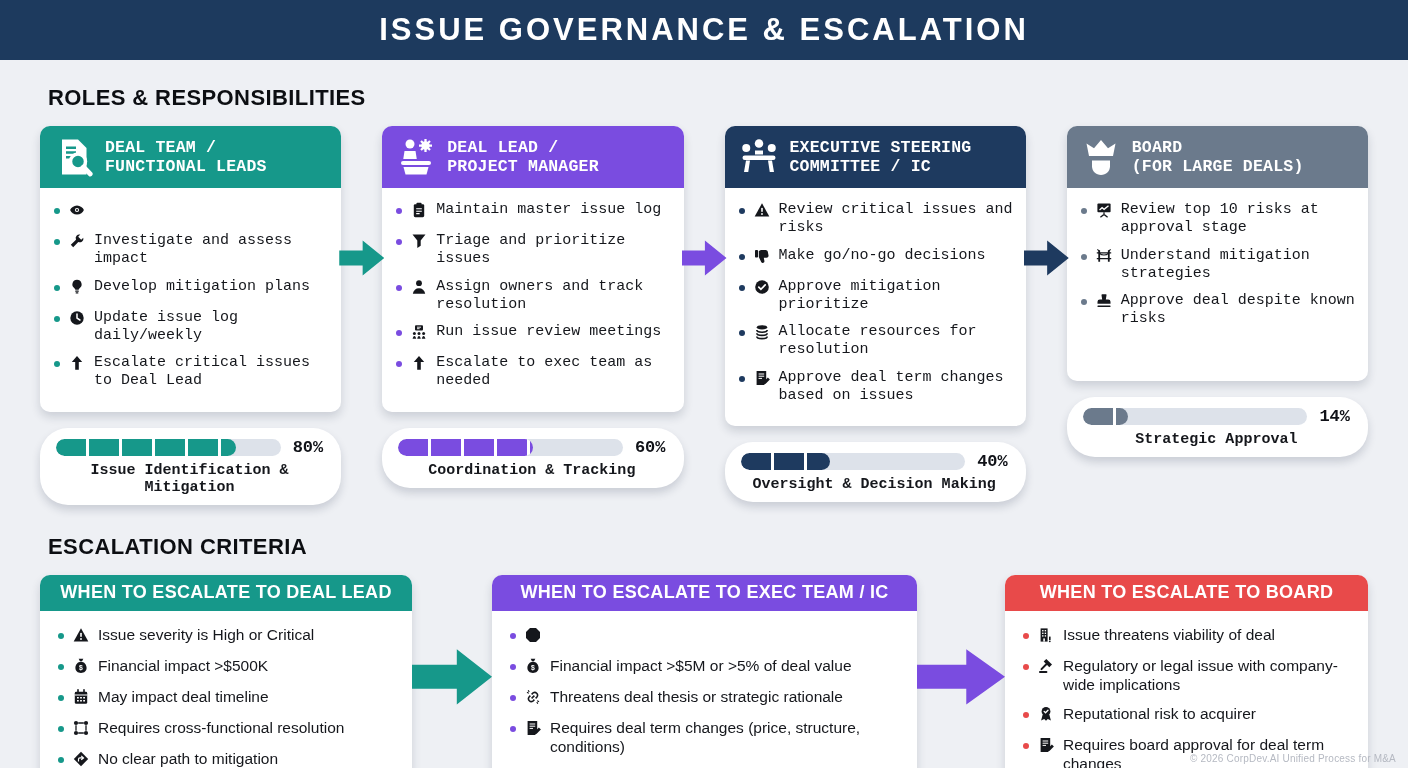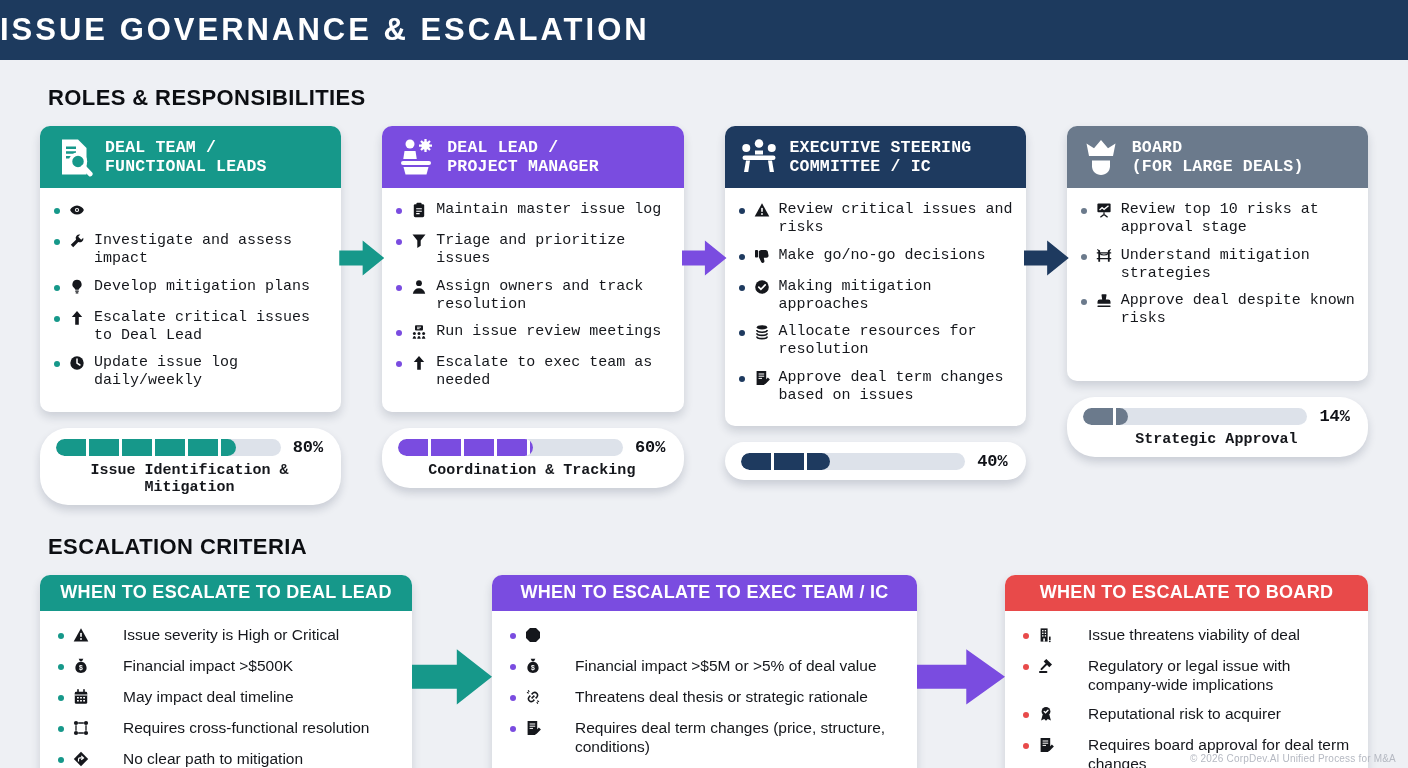--- a/index.html
+++ b/index.html
@@ -7,21 +7,21 @@
   body {
     font-family:"Liberation Sans","DejaVu Sans",sans-serif;
     background:#eef0f4;
     position:relative;
     overflow:hidden;
     color:#14161c;
   }
   
   .banner {
     height:60px; background:#1d3a5e;
-    display:flex; align-items:center; 
+    display:flex; align-items:center; justify-content:center;
   }
   .banner-title {
     color:#fff; font-size:31px; font-weight:bold; letter-spacing:3px;
   }
   
   .content { width:1328px; margin:0 auto; }
   .section-heading {
     font-size:22px; font-weight:bold; color:#0c0e12;
     letter-spacing:.4px; margin:25px 0 15px 8px;
   }
@@ -92,21 +92,21 @@
   .esc1 { flex:0 0 372px; }
   .esc2 { flex:0 0 425px; }
   .esc3 { flex:0 0 363px; }
   .esc-header {
     background:var(--hd); border-radius:10px 10px 0 0;
     min-height:36px; display:flex; align-items:center; justify-content:center;
     color:#fff; font-size:18px; font-weight:bold; letter-spacing:.3px; padding:4px 8px;
   }
   .esc-card .items { padding:15px 14px 12px 18px; }
   .esc-card .item { margin-bottom:10px; }
-  .esc-card .itext { font-size:15.5px;margin-left:25px; }
+  .esc-card .itext { font-size:15.5px; }
   
   .footer {
     position:absolute; right:12px; bottom:4px;
     font-size:10px; color:#b5b9c2; letter-spacing:.2px;
   }
 </style>
 </head>
 <body>
 
 <div class="banner">
@@ -153,31 +153,31 @@
               <span class="bicon"><svg viewBox="0 0 16 16">
                   <path d="M8 .8a4.6 4.6 0 0 0-2.6 8.4c.5.4.9 1 .9 1.6h3.4c0-.6.4-1.2.9-1.6A4.6 4.6 0 0 0 8 .8z"></path>
                   <rect x="6.2" y="11.6" width="3.6" height="1.1" rx=".5"></rect>
                   <rect x="6.6" y="13.3" width="2.8" height="1.1" rx=".5"></rect>
                 </svg></span>
               <span class="itext">Develop mitigation plans</span>
             </li>
           <li class="item">
               <span class="dot"></span>
               <span class="bicon"><svg viewBox="0 0 16 16">
-                  <path d="M8 1 13.2 7H9.8v7.8H6.2V7H2.8z"></path>
-                </svg></span>
-              <span class="itext">Escalate critical issues to Deal Lead</span>
-            </li>
-          <li class="item">
-              <span class="dot"></span>
-              <span class="bicon"><svg viewBox="0 0 16 16">
                   <circle cx="8" cy="8" r="6.7"></circle>
                   <path d="M8 4v4.2l2.9 1.8" stroke="#fff" stroke-width="1.5" fill="none" stroke-linecap="round"></path>
                 </svg></span>
               <span class="itext">Update issue log daily/weekly</span>
+            </li>
+          <li class="item">
+              <span class="dot"></span>
+              <span class="bicon"><svg viewBox="0 0 16 16">
+                  <path d="M8 1 13.2 7H9.8v7.8H6.2V7H2.8z"></path>
+                </svg></span>
+              <span class="itext">Escalate critical issues to Deal Lead</span>
             </li>
         </ul>
       </div>
       <div class="pill">
         <div class="bar-row">
           <div class="track">
               <div class="fill" style="width: 80%;"></div>
             </div>
           <span class="pct">80%</span>
         </div>
@@ -299,21 +299,21 @@
                   <path d="M4.8 8.9V3.1c.9-.7 2-1.1 3.6-1.1h3.2c1.1 0 2 .7 2.2 1.8l.7 3.4c.3 1.3-.7 2.5-2 2.5H9.8l.6 3.2c.2 1.1-.6 2.1-1.7 2.1-.6 0-1.2-.4-1.5-.9z"></path>
                 </svg></span>
               <span class="itext">Make go/no-go decisions</span>
             </li>
           <li class="item">
               <span class="dot"></span>
               <span class="bicon"><svg viewBox="0 0 16 16">
                   <circle cx="8" cy="8" r="6.8"></circle>
                   <path d="M4.8 8.2l2.1 2.1 4.3-4.4" stroke="#fff" stroke-width="1.7" fill="none" stroke-linecap="round"></path>
                 </svg></span>
-              <span class="itext">Making mitigation approaches</span>
+              <span class="itext">Approve mitigation prioritize</span>
             </li>
           <li class="item">
               <span class="dot"></span>
               <span class="bicon"><svg viewBox="0 0 16 16">
                   <ellipse cx="8" cy="3.3" rx="5.2" ry="2.1"></ellipse>
                   <path d="M2.8 6.1c0 1.2 2.3 2.1 5.2 2.1s5.2-.9 5.2-2.1M2.8 9.3c0 1.2 2.3 2.1 5.2 2.1s5.2-.9 5.2-2.1M2.8 12.5c0 1.2 2.3 2.1 5.2 2.1s5.2-.9 5.2-2.1" stroke="currentColor" stroke-width="1.6" fill="none"></path>
                 </svg></span>
               <span class="itext">Allocate resources for resolution</span>
             </li>
           <li class="item">
@@ -327,20 +327,21 @@
             </li>
         </ul>
       </div>
       <div class="pill">
         <div class="bar-row">
           <div class="track">
               <div class="fill" style="width: 40%;"></div>
             </div>
           <span class="pct">40%</span>
         </div>
+        <div class="pill-label">Oversight &amp; Decision Making</div>
       </div>
     </div>
 
     <div class="gap">
         <div class="block-arrow arr-navy"></div>
       </div>
 
     <div class="role-col acc-slate">
       <div class="card">
         <div class="card-header">

